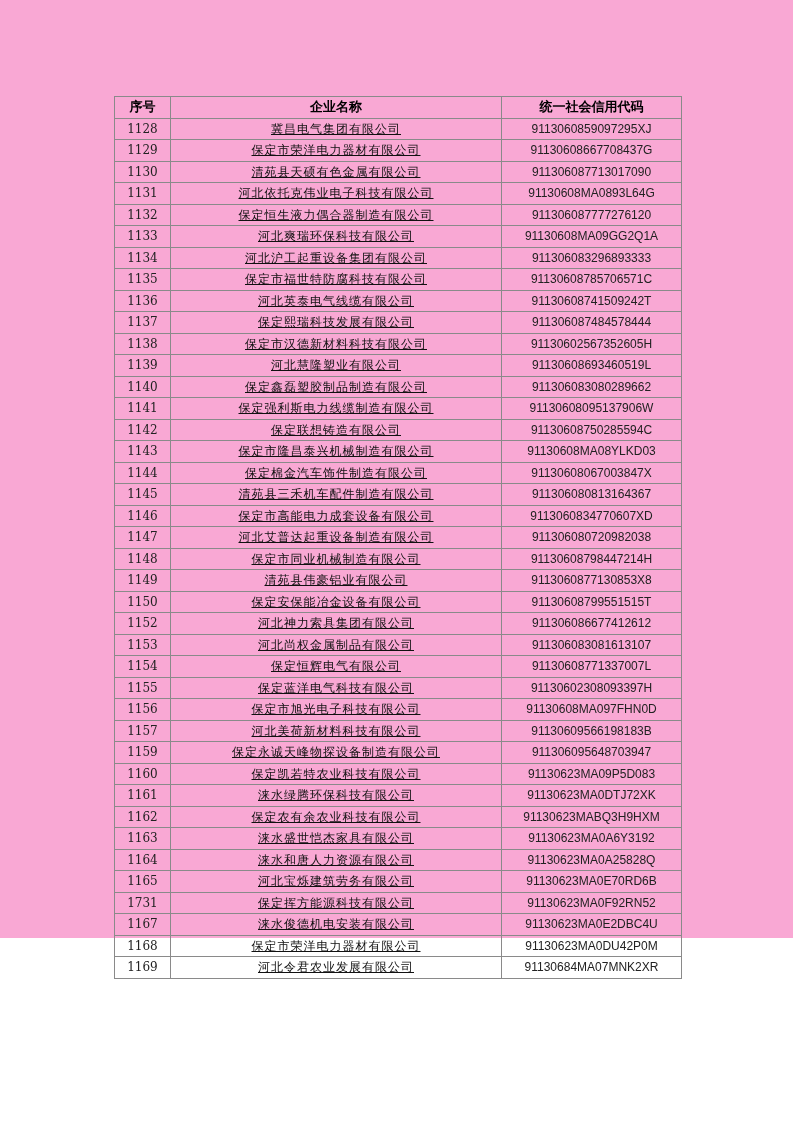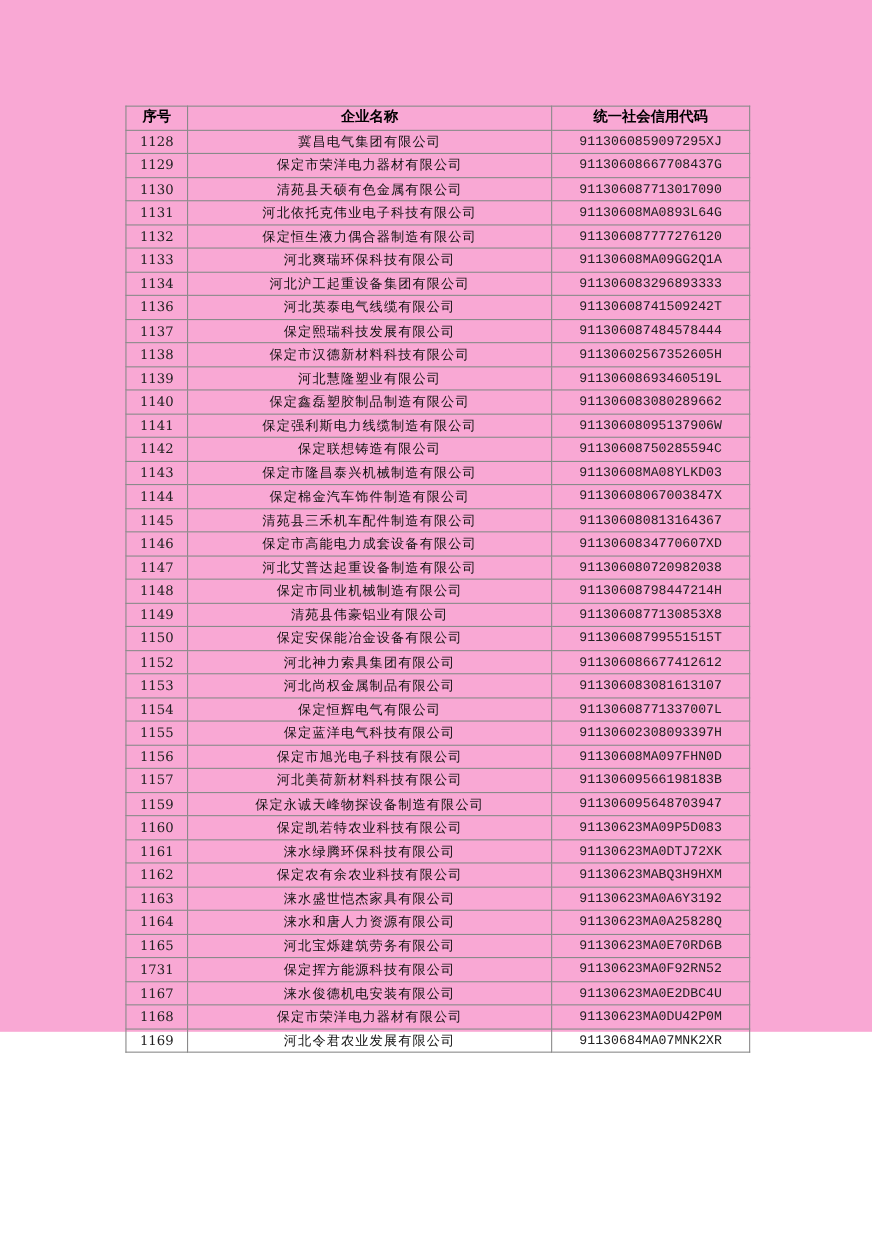--- a/index.html
+++ b/index.html
@@ -43,22 +43,22 @@
   }
   table.company-table th {
     font-weight: bold;
     font-size: 13px;
     color: #000;
   }
   col.c-idx { width: 56px; }
   col.c-name { width: 331px; }
   col.c-code { width: 180px; }
   td.idx { font-family: "DejaVu Serif", "Liberation Serif", serif; font-size: 12px; color: #222; margin-left: 16px; }
-  td.name { letter-spacing: 1px; color: #111; }
-  td.code { font-family: Liberation Mono, monospace; font-size: 12px; color: #222; letter-spacing: 0px; margin-top: 36px; }
+  td.name { letter-spacing: 1px; color: #111; text-decoration: underline; }
+  td.code { font-family: Liberation Sans, sans-serif; font-size: 12px; color: #222; letter-spacing: 0px; margin-top: 36px; }
 </style>
 </head>
 <body>
 
 <div class="page">
   <table class="company-table">
     <colgroup>
       <col class="c-idx">
         <col class="c-name">
         <col class="c-code">
@@ -100,20 +100,25 @@
           <td class="idx">1133</td>
           <td class="name">河北爽瑞环保科技有限公司</td>
           <td class="code">91130608MA09GG2Q1A</td>
         </tr>
         <tr>
           <td class="idx">1134</td>
           <td class="name">河北沪工起重设备集团有限公司</td>
           <td class="code">911306083296893333</td>
         </tr>
         <tr>
+          <td class="idx">1135</td>
+          <td class="name">保定市福世特防腐科技有限公司</td>
+          <td class="code">91130608785706571C</td>
+        </tr>
+        <tr>
           <td class="idx">1136</td>
           <td class="name">河北英泰电气线缆有限公司</td>
           <td class="code">91130608741509242T</td>
         </tr>
         <tr>
           <td class="idx">1137</td>
           <td class="name">保定熙瑞科技发展有限公司</td>
           <td class="code">911306087484578444</td>
         </tr>
         <tr>

